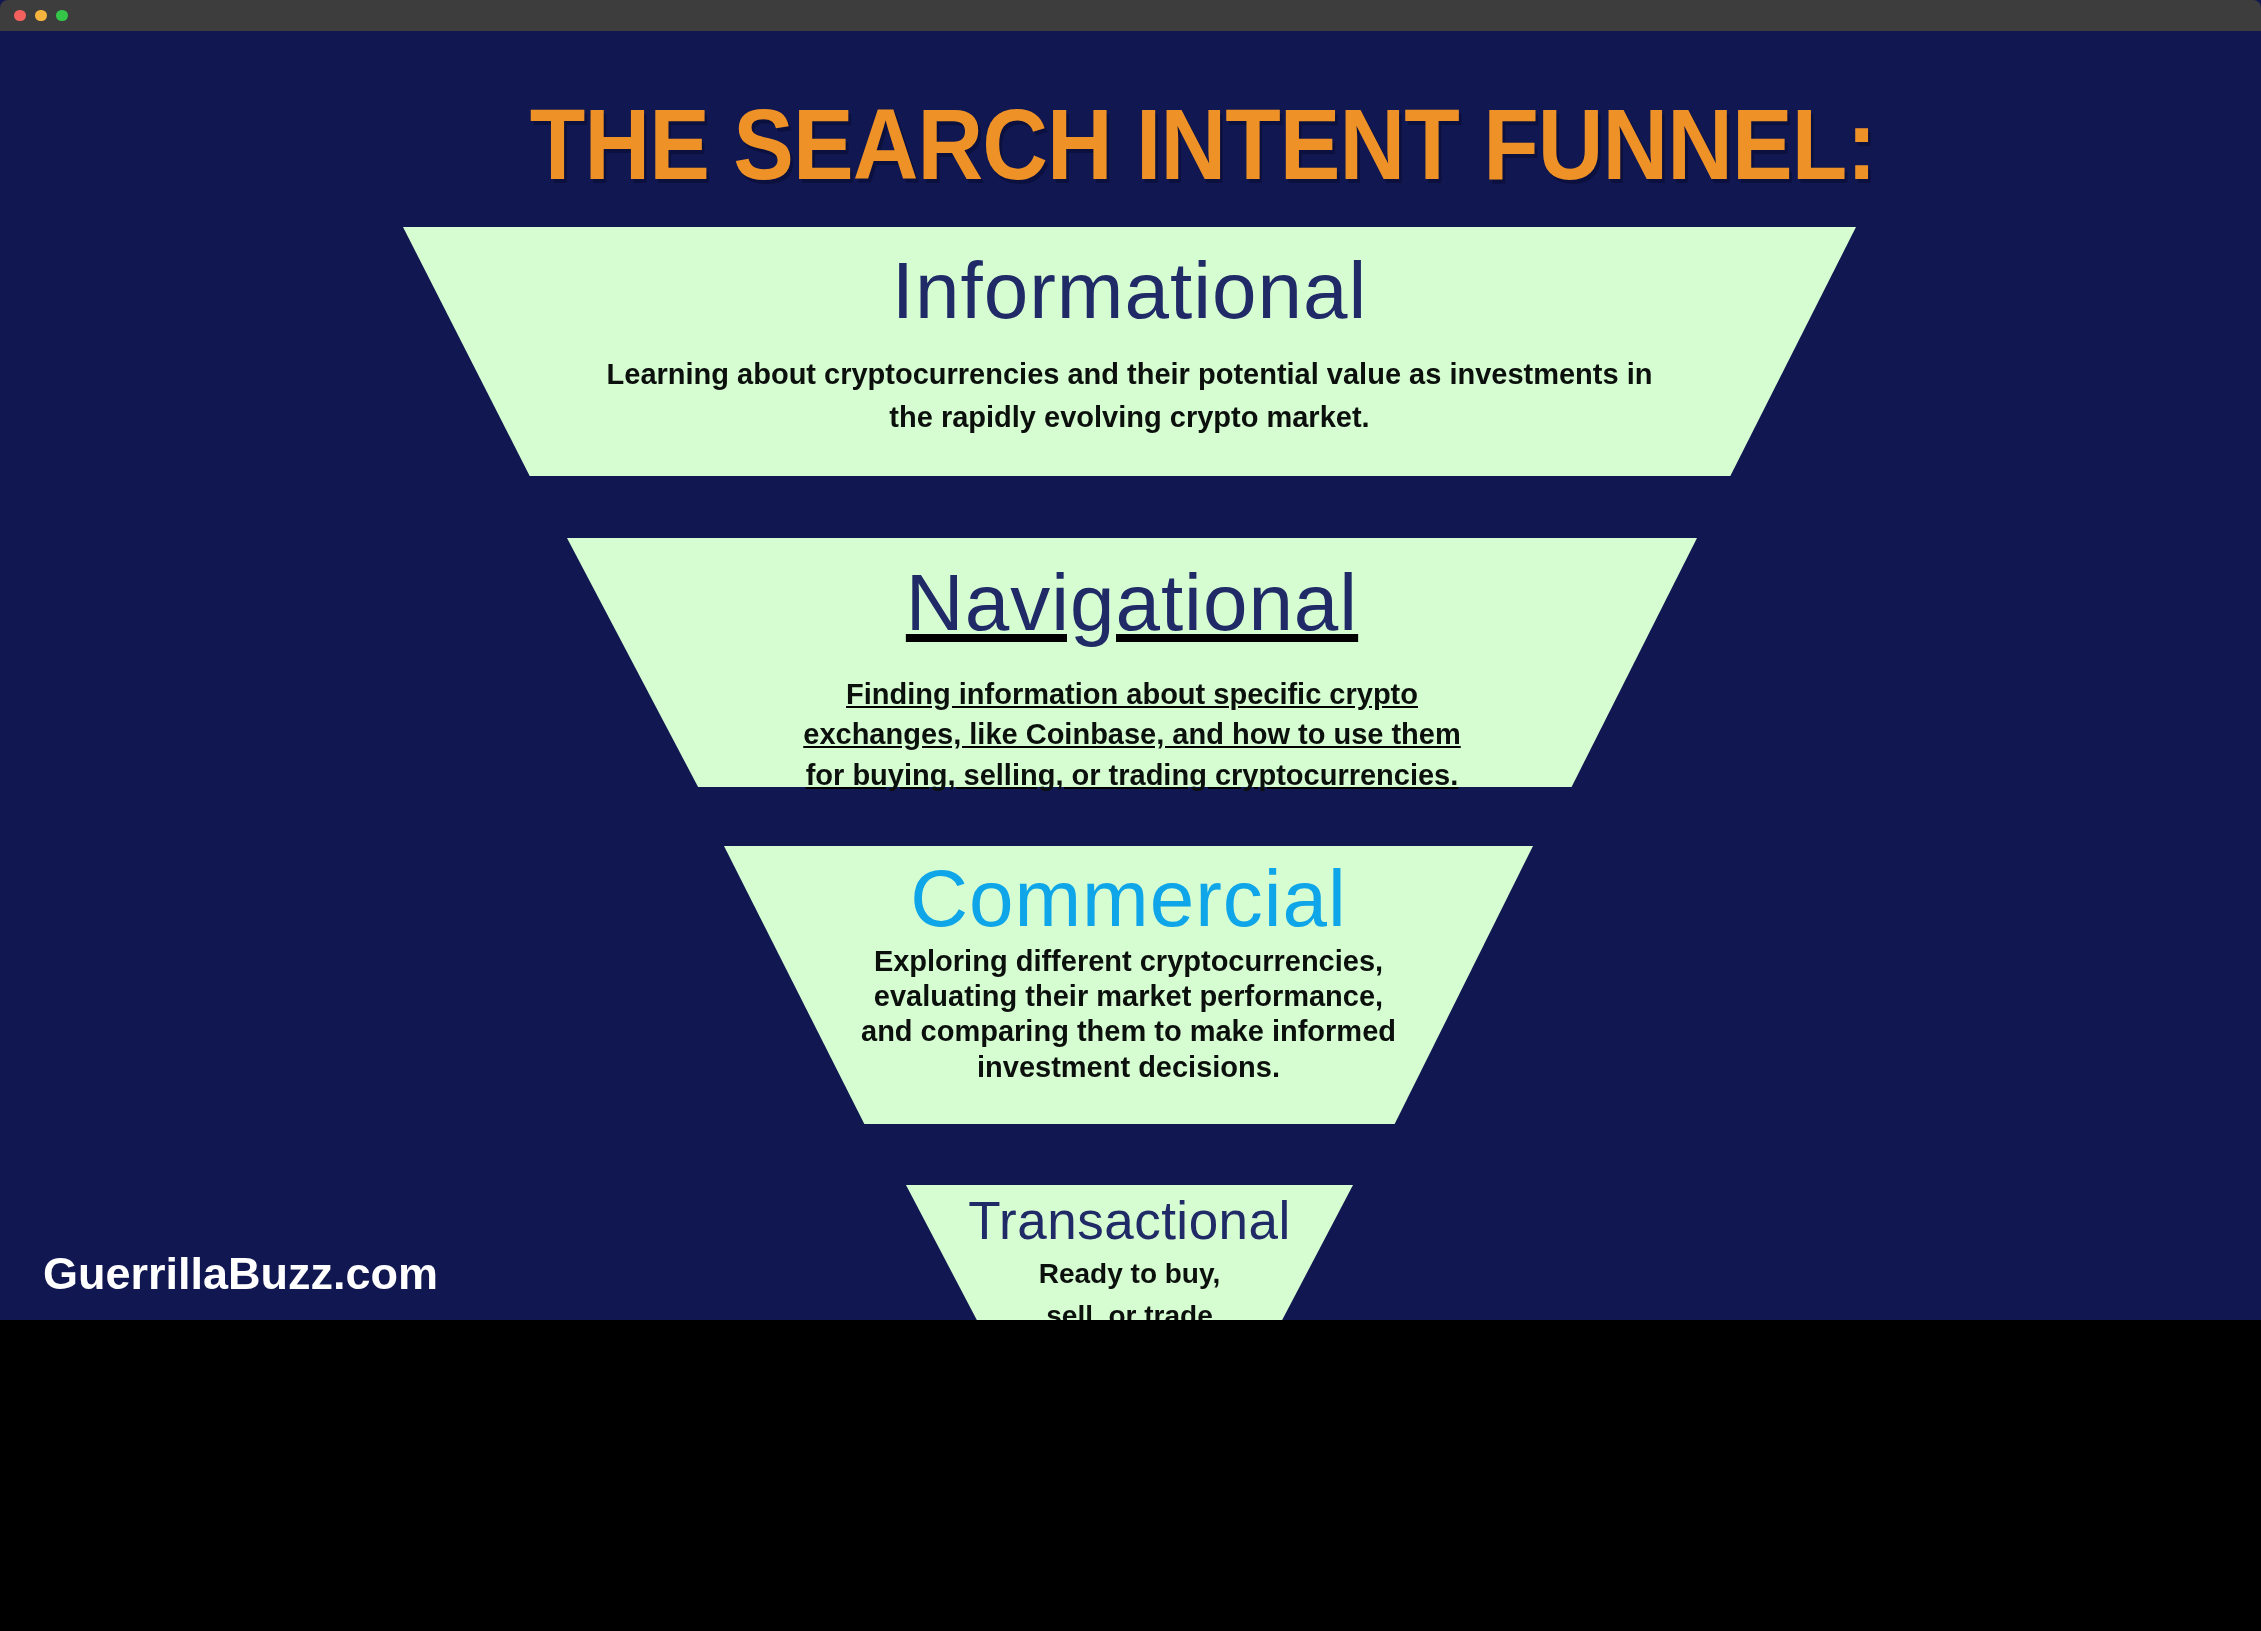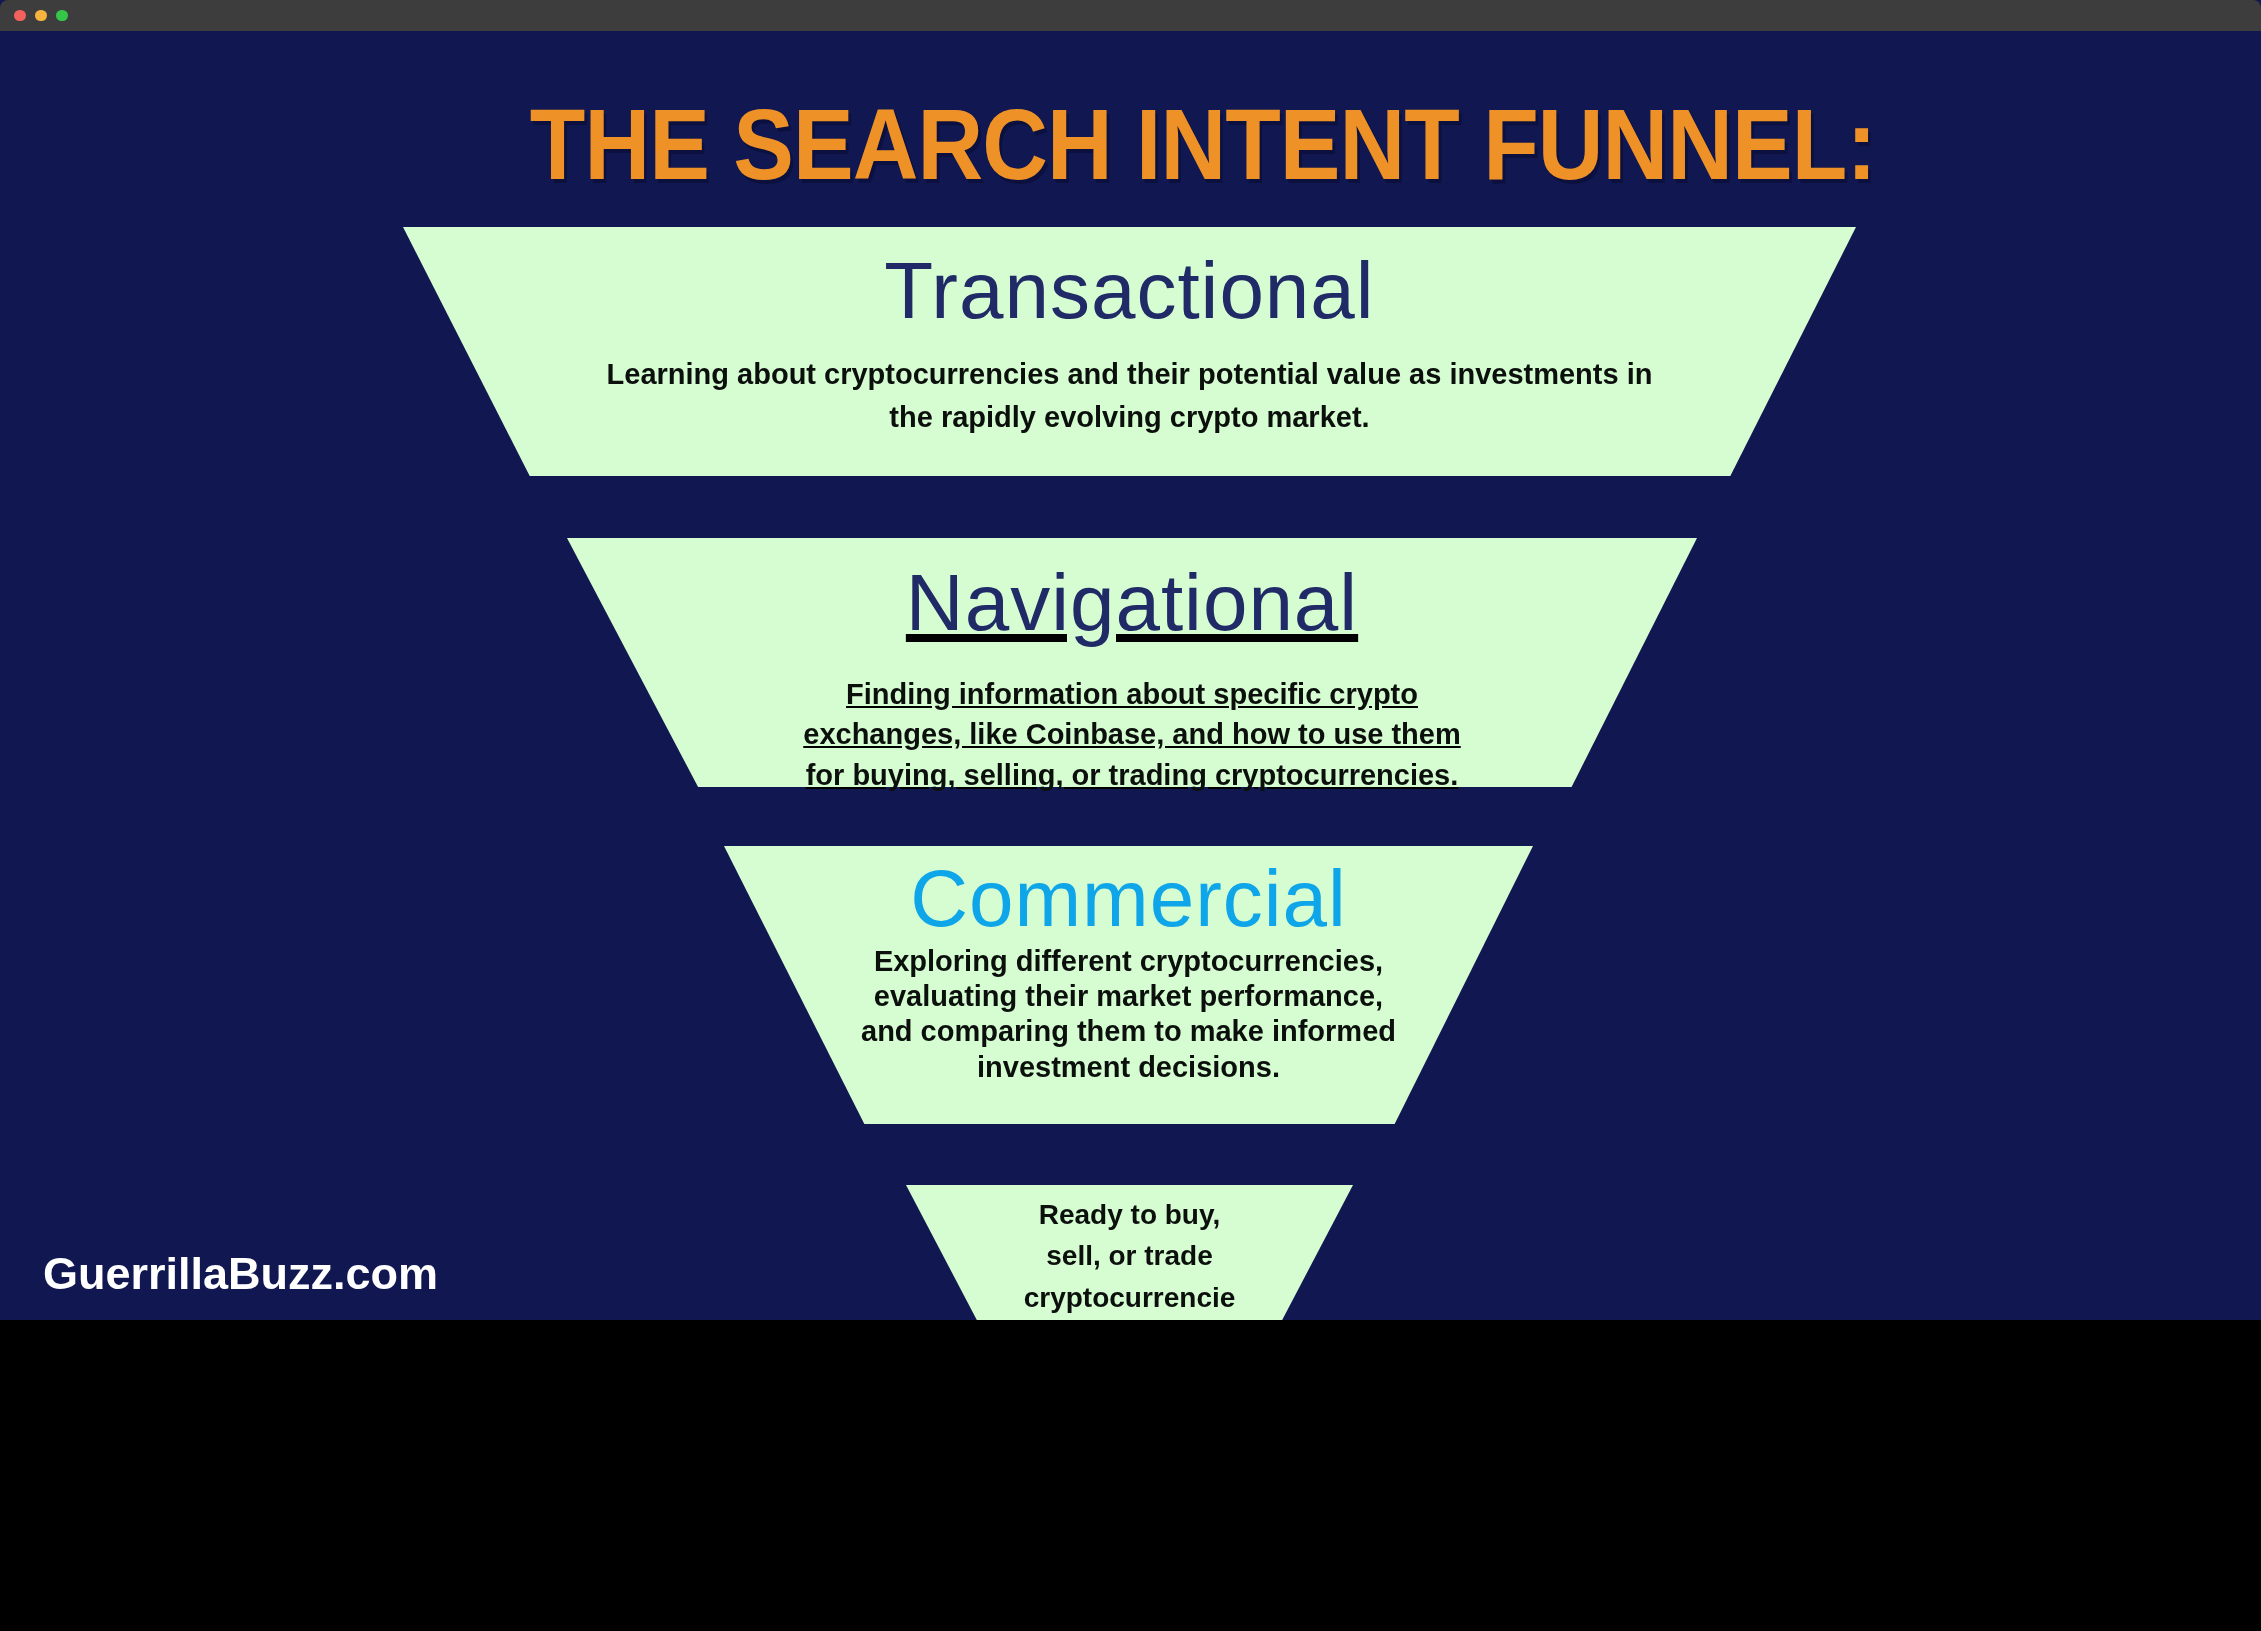--- a/index.html
+++ b/index.html
@@ -76,21 +76,21 @@
     <button class="dot" style="background: rgb(53, 198, 73);"></button>
   </div>
 
   <h1 class="main-title" style="color: rgb(238, 146, 39);">
     <span class="title-inner">THE SEARCH INTENT FUNNEL:</span>
   </h1>
 
   <div class="level l1">
     <div class="shape" style="background: rgb(214, 253, 210);"></div>
     <div class="content">
-      <h2 style="color: rgb(31, 42, 102);">Transactional</h2>
+      <h2 style="color: rgb(31, 42, 102);">Informational</h2>
       <p style="color: rgb(12, 16, 13);">Learning about cryptocurrencies and their potential value as investments in
 the rapidly evolving crypto market.</p>
     </div>
   </div>
 
   <div class="level l2">
     <div class="shape" style="background: rgb(214, 253, 210);"></div>
     <div class="content">
       <h2 style="color: rgb(31, 42, 102);">Navigational</h2>
       <p style="color: rgb(12, 16, 13);">Finding information about specific crypto
@@ -106,20 +106,21 @@
       <p style="color: rgb(12, 16, 13);">Exploring different cryptocurrencies,
 evaluating their market performance,
 and comparing them to make informed
 investment decisions.</p>
     </div>
   </div>
 
   <div class="level l4">
     <div class="shape" style="background: rgb(214, 253, 210);"></div>
     <div class="content">
+      <h2 style="color: rgb(31, 42, 102);">Transactional</h2>
       <p style="color: rgb(12, 16, 13);">Ready to buy,
 sell, or trade
 cryptocurrencie
 s on a specific
 exchange like
 Learning.</p>
     </div>
   </div>
 
   <p class="brand">GuerrillaBuzz.com</p>

